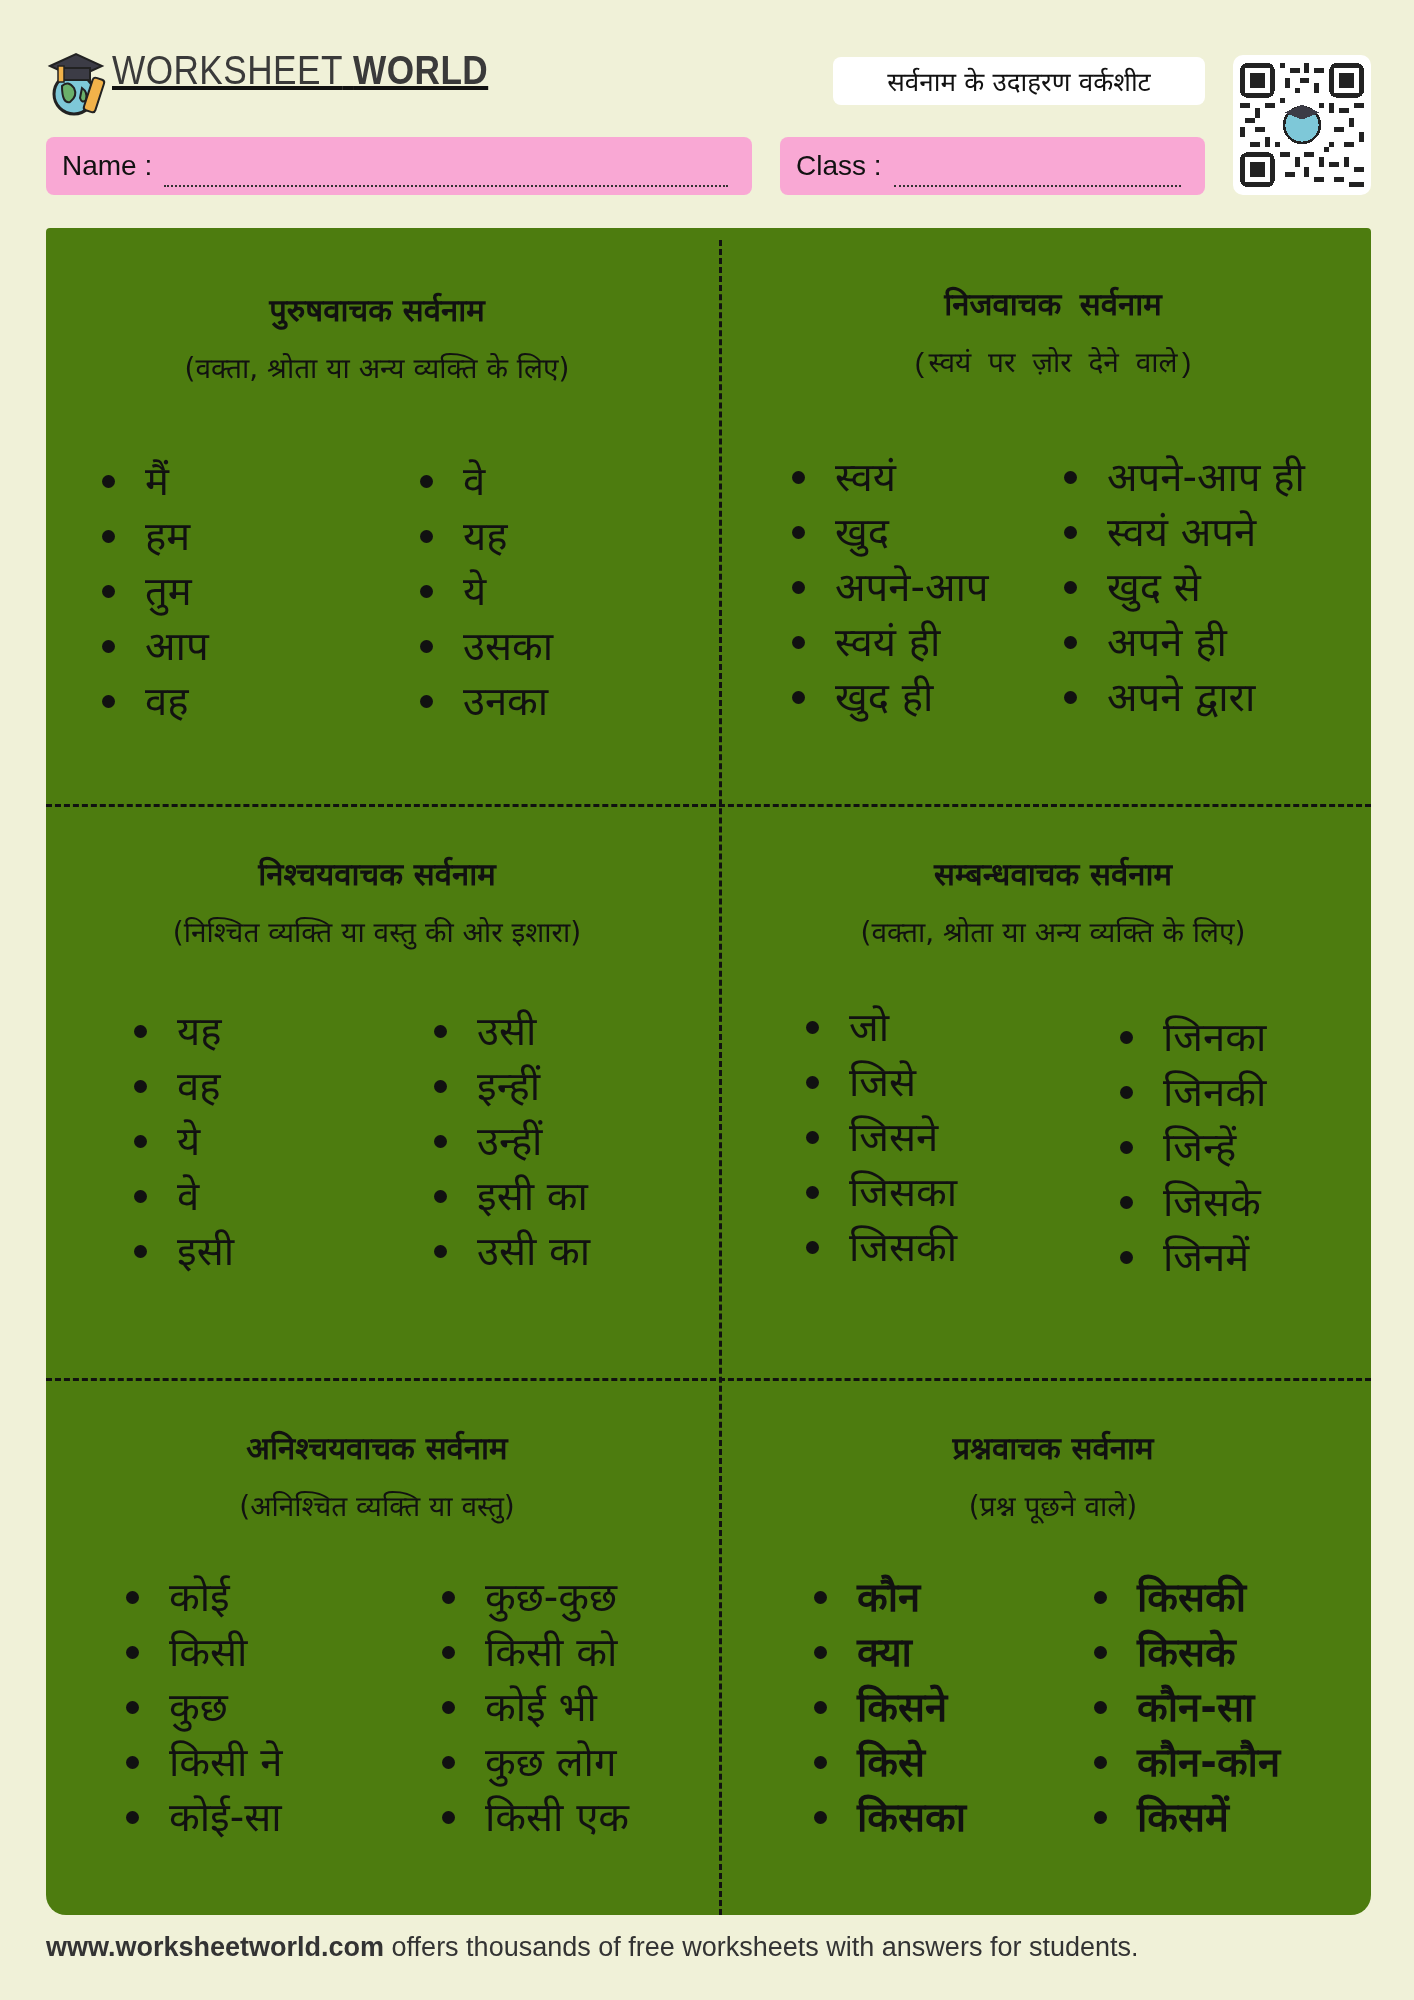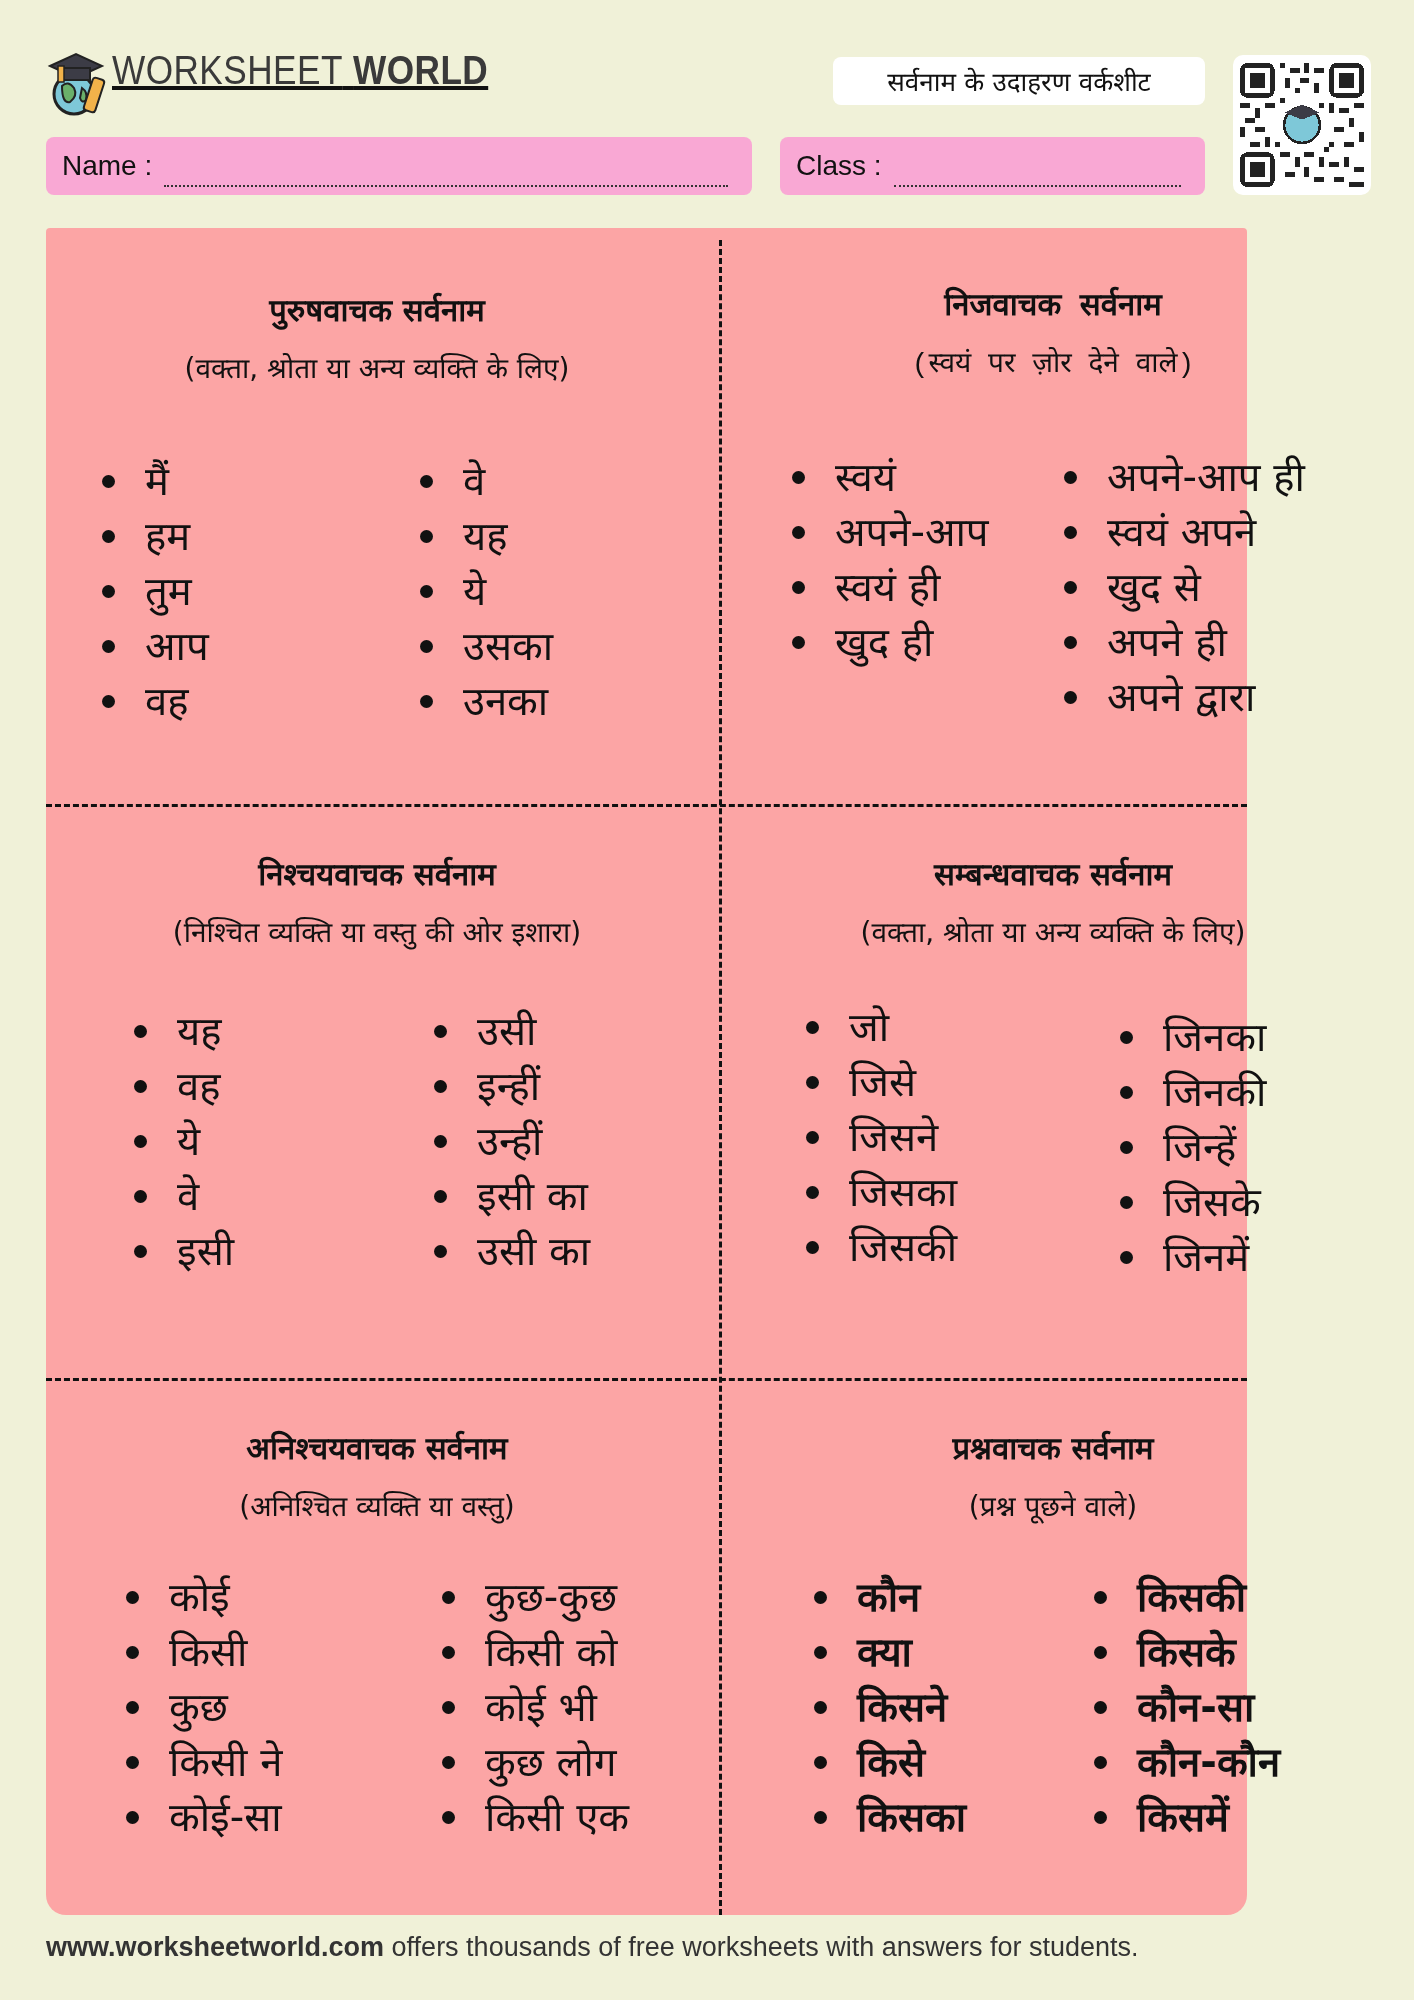--- a/index.html
+++ b/index.html
@@ -45,22 +45,22 @@
       white-space: nowrap;
     }
     .field-box .line {
       flex: 1; margin: 0 24px 0 12px; border-bottom: 2px dotted #333; height: 20px; align-self: center; margin-top: 22px;
     }
     .name-box { left: 46px; top: 137px; width: 706px; }
     .class-box { left: 780px; top: 137px; width: 425px; }
     .class-box .lbl { padding-left: 0px; }
 
     .sheet {
-      position: absolute; left: 46px; top: 228px; width: 1201px; height: 1687px;
-      background: #fca5a5; border-radius: 4px 4px 20px 20px;
+      position: absolute; left: 46px; top: 228px; width: 1325px; height: 1687px;
+      background: #4d7c0f; border-radius: 4px 4px 20px 20px;
     }
     .vline {
       position: absolute; left: 673px; top: 12px; bottom: 0; width: 0;
       border-left: 3px dashed #111;
     }
     .hline {
       position: absolute; left: 0; right: 0; height: 0; border-top: 3px dashed #111;
     }
     .h1 { top: 576px; }
     .h2 { top: 1150px; }
@@ -240,20 +240,24 @@
     <div class="q-sub">(स्वयं पर ज़ोर देने वाले)</div>
   </div>
   <div class="cols" style="left:746px; top:222px;">
     <ul class="col" style="width:272px;">
       <li>
           <span class="dot"></span>
           <span>स्वयं</span>
         </li>
       <li>
           <span class="dot"></span>
+          <span>खुद</span>
+        </li>
+      <li>
+          <span class="dot"></span>
           <span>अपने-आप</span>
         </li>
       <li>
           <span class="dot"></span>
           <span>स्वयं ही</span>
         </li>
       <li>
           <span class="dot"></span>
           <span>खुद ही</span>
         </li>

